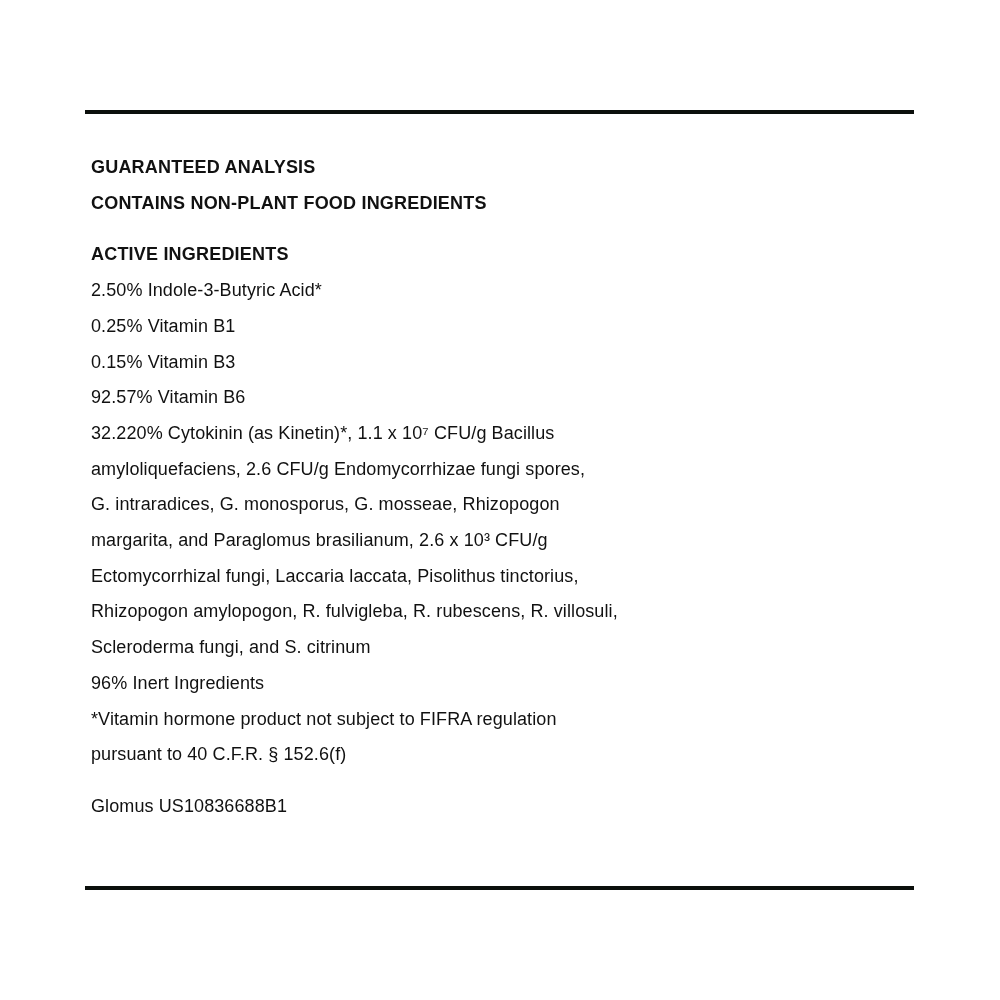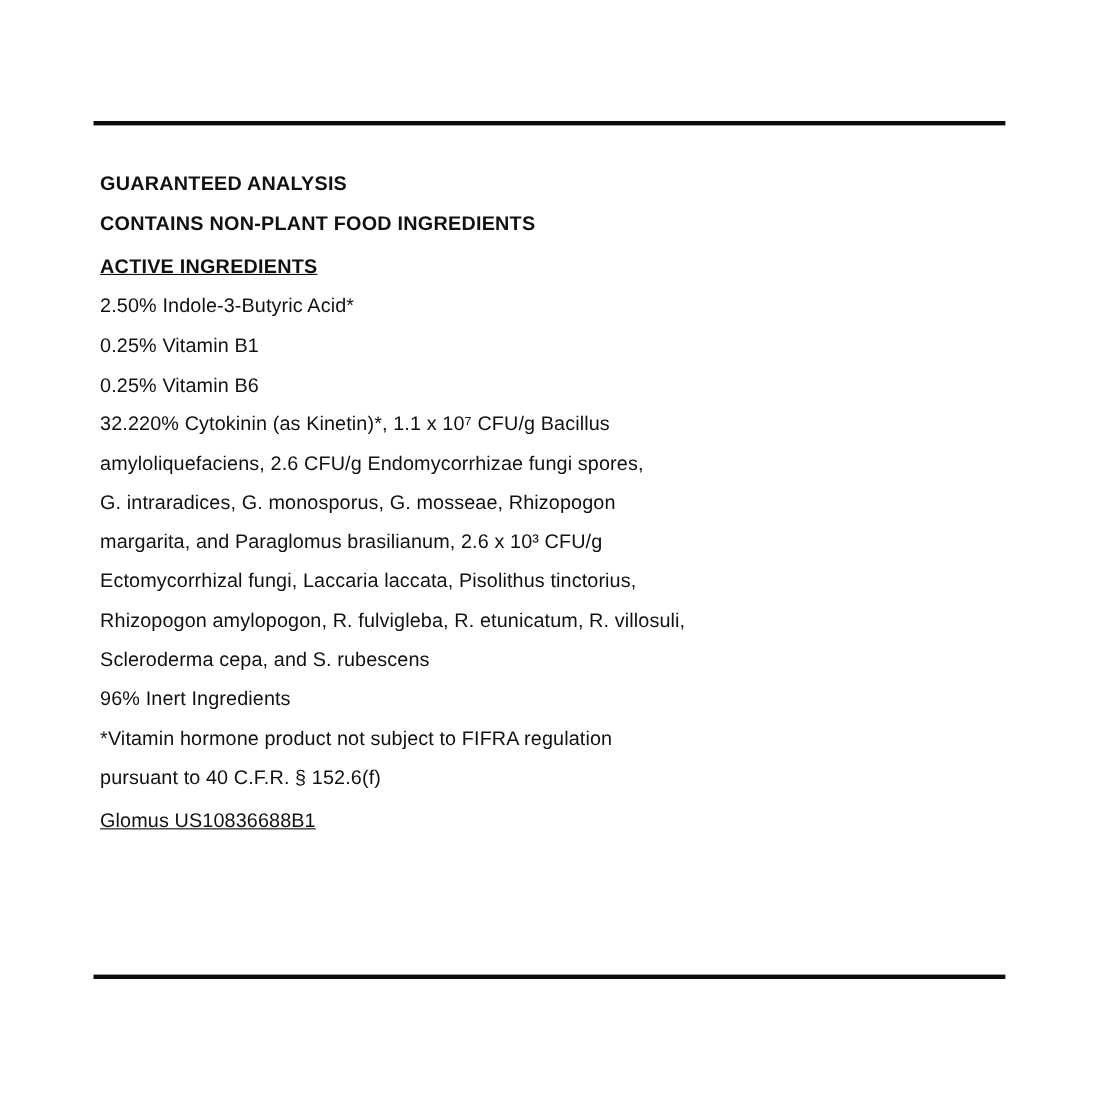--- a/index.html
+++ b/index.html
@@ -35,46 +35,46 @@
     font-size: 18px;
     line-height: 35.7px;
     white-space: nowrap;
     letter-spacing: 0.1px;
   }
   .heading {
     font-weight: 700;
     letter-spacing: 0.2px;
   }
   .gap-before {
-    margin-top: 4px;
-    text-decoration: underline;
+    margin-top: 16px;
   }
 </style>
 </head>
 <body>
 
 <div class="page">
 
   <div class="rule rule-top"></div>
 
   <div class="text-block">
     <div class="line heading">GUARANTEED ANALYSIS</div>
     <div class="line heading">CONTAINS NON-PLANT FOOD INGREDIENTS</div>
     <div class="line heading gap-before">ACTIVE INGREDIENTS</div>
 
     <div class="line">2.50% Indole-3-Butyric Acid*</div>
     <div class="line">0.25% Vitamin B1</div>
-    <div class="line">0.25% Vitamin B6</div>
+    <div class="line">0.15% Vitamin B3</div>
+    <div class="line">92.57% Vitamin B6</div>
     <div class="line">32.220% Cytokinin (as Kinetin)*, 1.1 x 10⁷ CFU/g Bacillus</div>
     <div class="line">amyloliquefaciens, 2.6 CFU/g Endomycorrhizae fungi spores,</div>
     <div class="line">G. intraradices, G. monosporus, G. mosseae, Rhizopogon</div>
     <div class="line">margarita, and Paraglomus brasilianum, 2.6 x 10³ CFU/g</div>
     <div class="line">Ectomycorrhizal fungi, Laccaria laccata, Pisolithus tinctorius,</div>
-    <div class="line">Rhizopogon amylopogon, R. fulvigleba, R. etunicatum, R. villosuli,</div>
-    <div class="line">Scleroderma cepa, and S. rubescens</div>
+    <div class="line">Rhizopogon amylopogon, R. fulvigleba, R. rubescens, R. villosuli,</div>
+    <div class="line">Scleroderma fungi, and S. citrinum</div>
     <div class="line">96% Inert Ingredients</div>
     <div class="line">*Vitamin hormone product not subject to FIFRA regulation</div>
     <div class="line">pursuant to 40 C.F.R. § 152.6(f)</div>
 
     <div class="line gap-before">Glomus US10836688B1</div>
   </div>
 
   <div class="rule rule-bottom"></div>
 
 </div>

